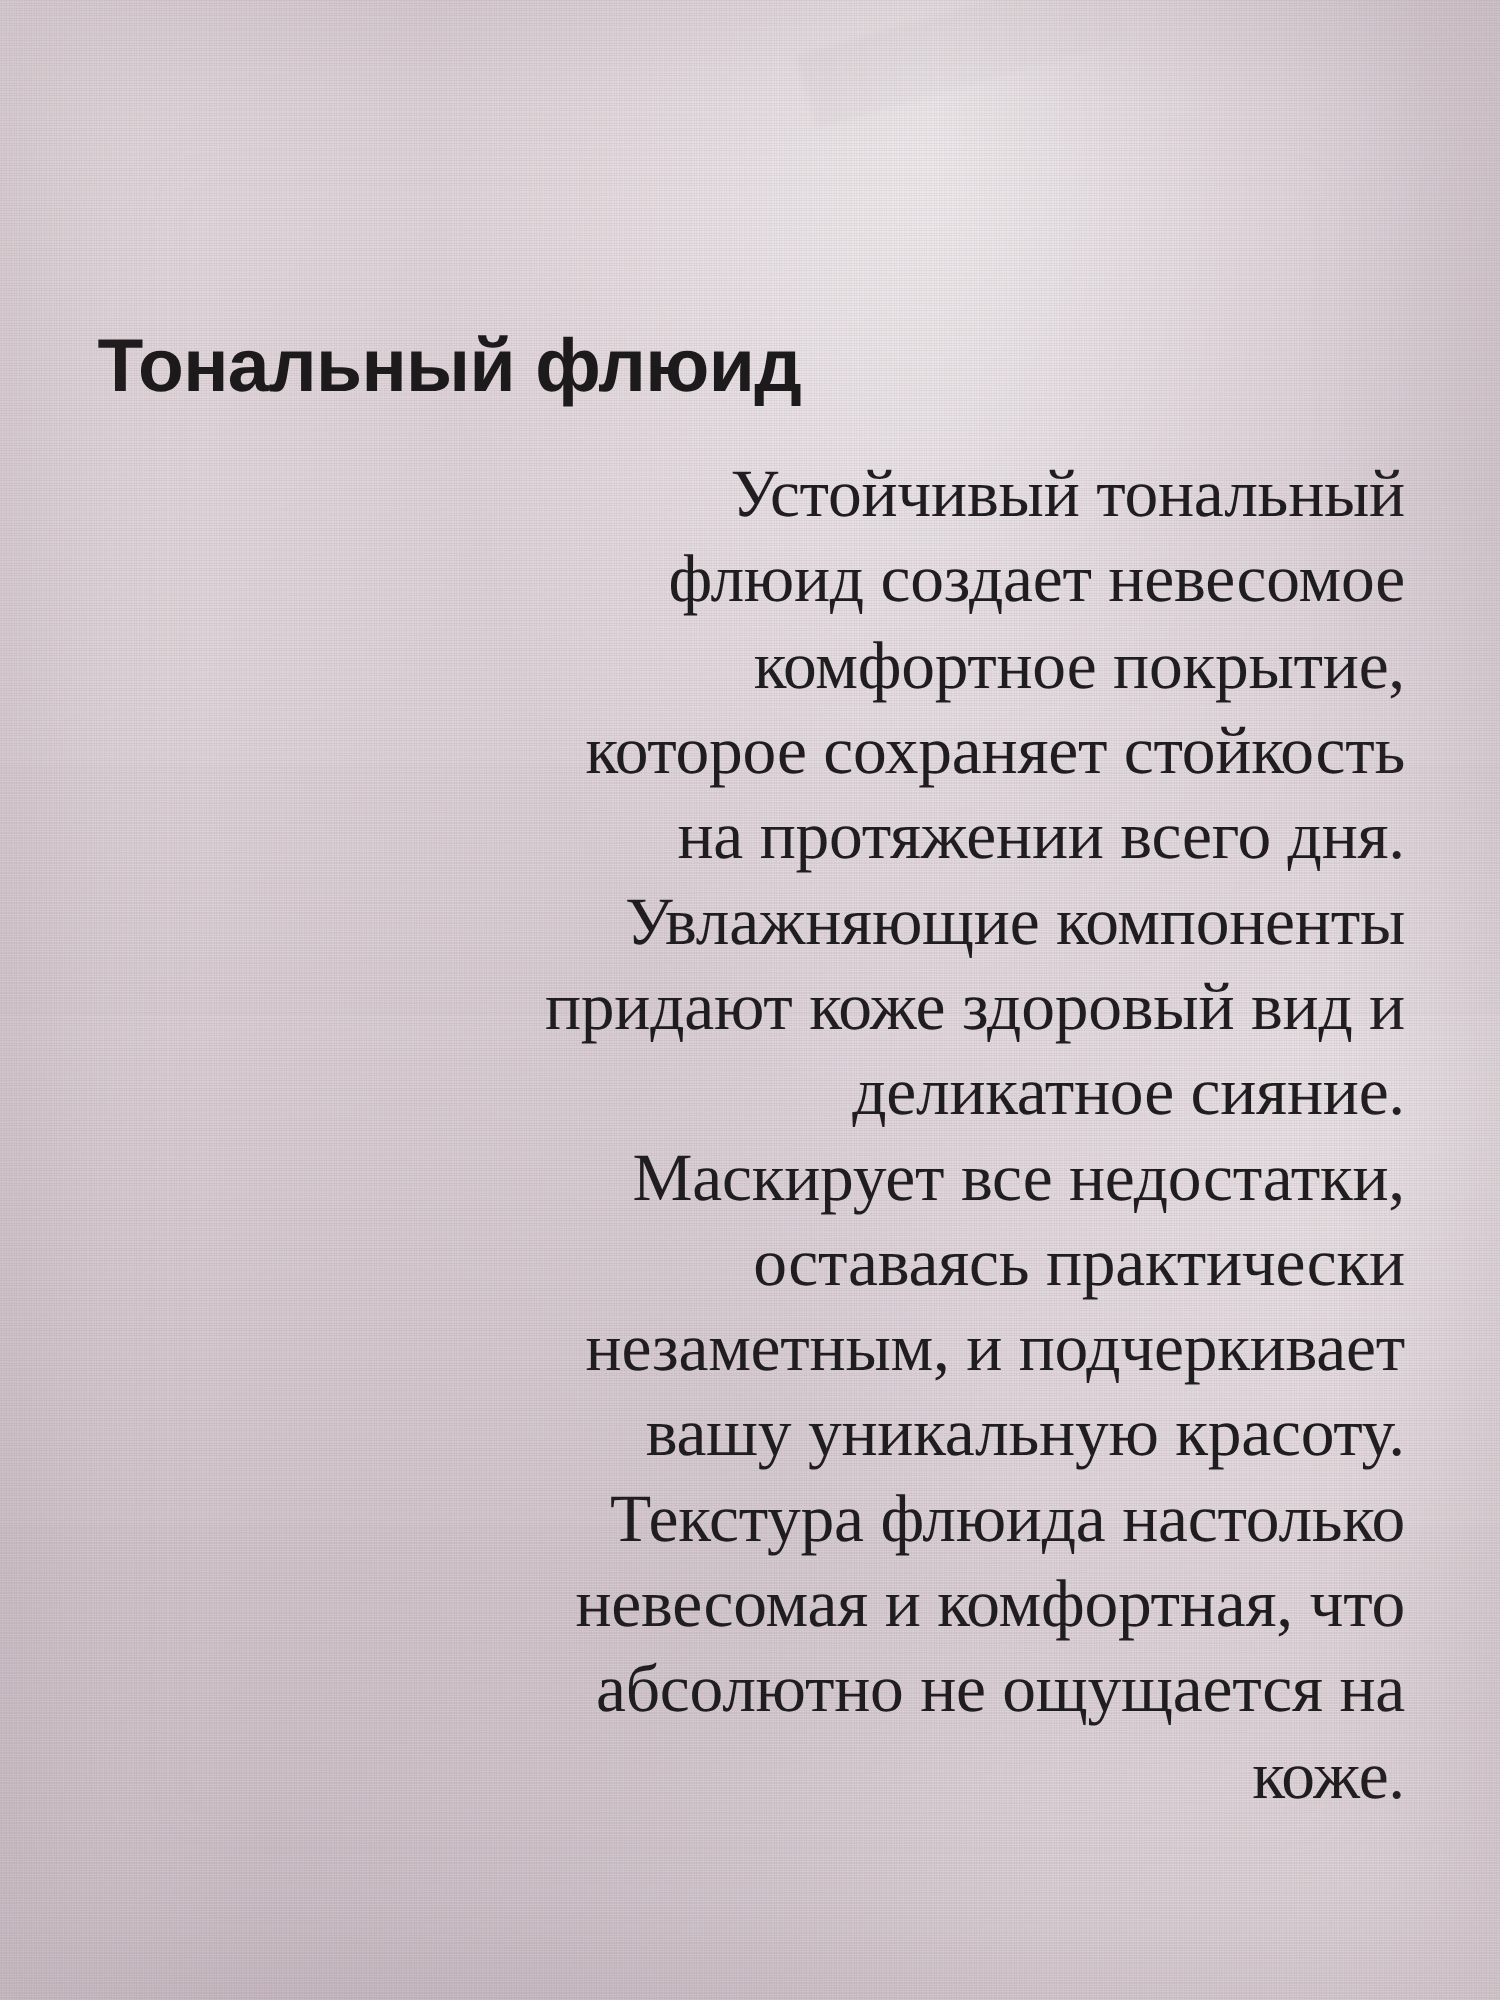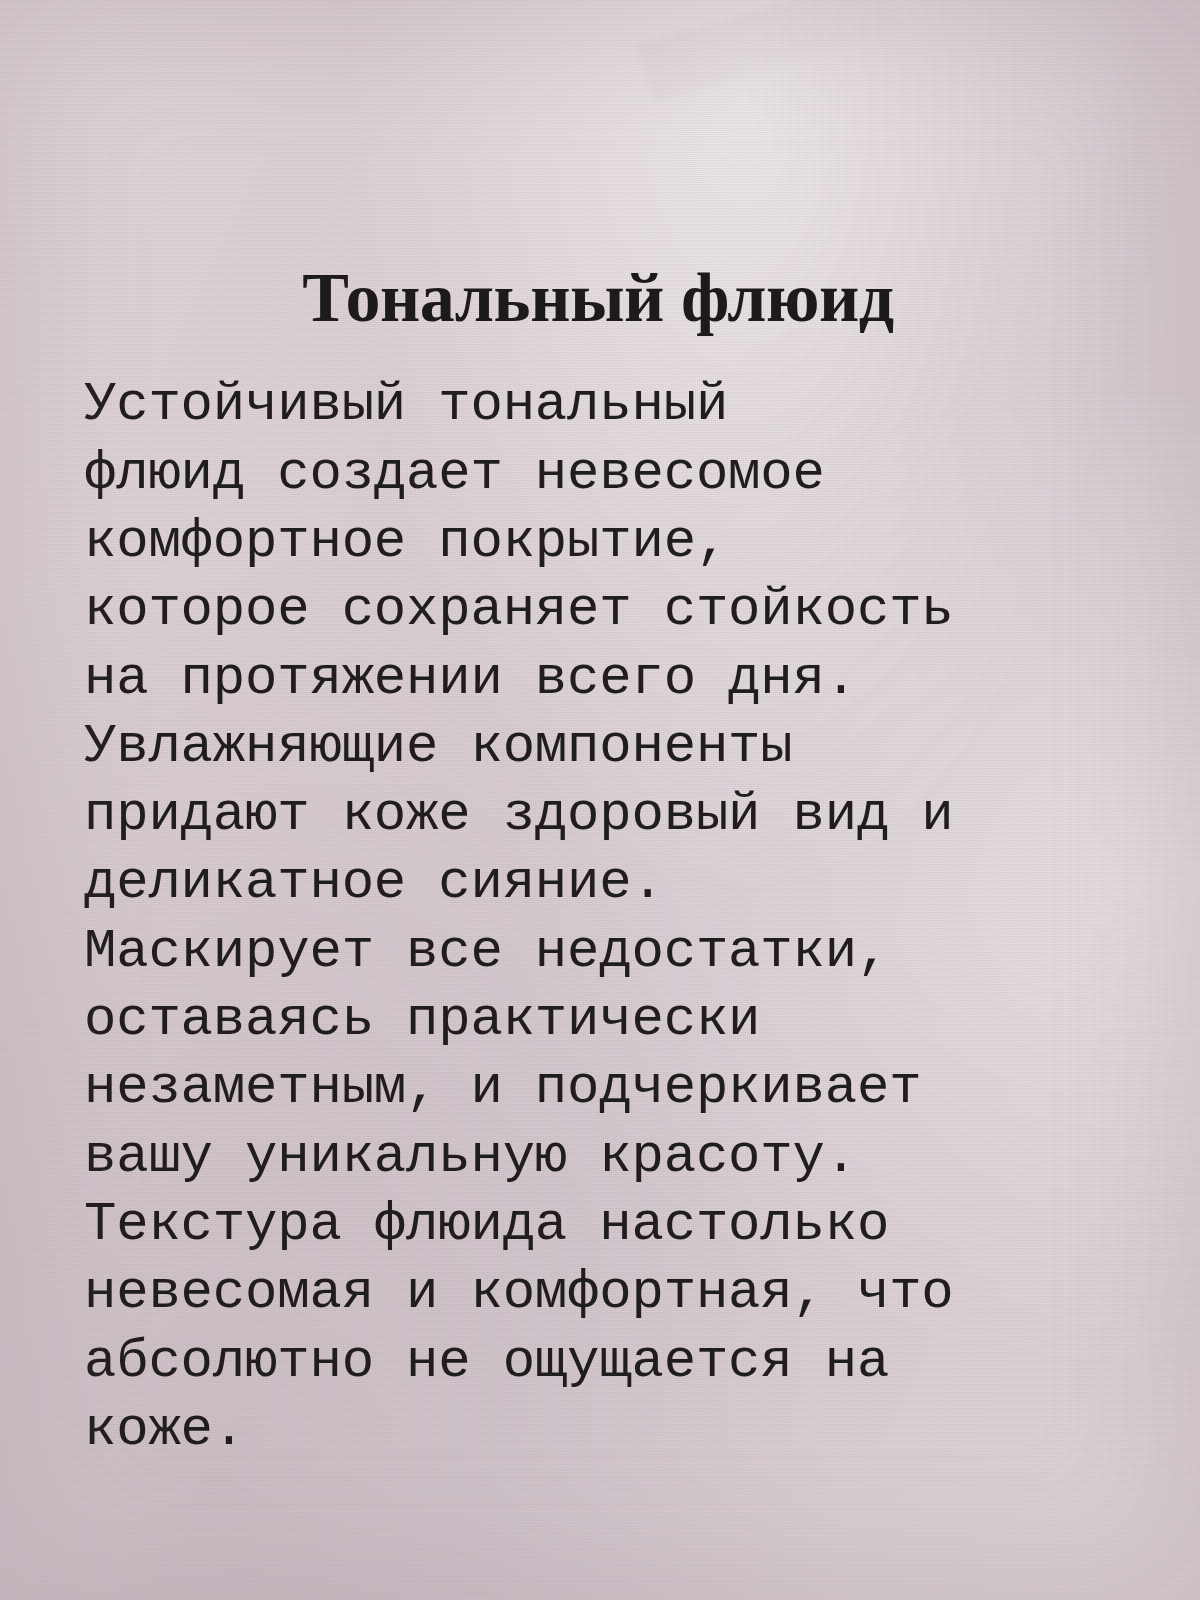--- a/index.html
+++ b/index.html
@@ -61,41 +61,41 @@
   }
 
   .content {
     position: absolute;
     left: 78px;
     top: 262px;
     width: 1046px;
   }
 
   .title {
-    font-family: Liberation Serif, serif;
+    font-family: Liberation Sans, sans-serif;
     font-weight: bold;
-    font-size: 70px;
+    font-size: 60px;
     line-height: 1.02;
     letter-spacing: -0.5px;
     color: #1d1a1c;
-    text-align: center;
     margin: 0 0 38px 0;
     padding-right: 6px;
   }
 
   .body-text {
-    font-family: Liberation Mono, monospace;
+    font-family: Liberation Serif, serif;
     font-weight: normal;
     font-size: 54px;
     line-height: 1.265;
     color: #201d1f;
     margin: 0;
     white-space: pre-line;
     letter-spacing: -0.2px;
     padding-left: 6px;
+    text-align: right;
   }
 </style>
 </head>
 <body>
 
 <div class="page">
 
   <div class="texture"></div>
   <div class="ghost-print"></div>
 

